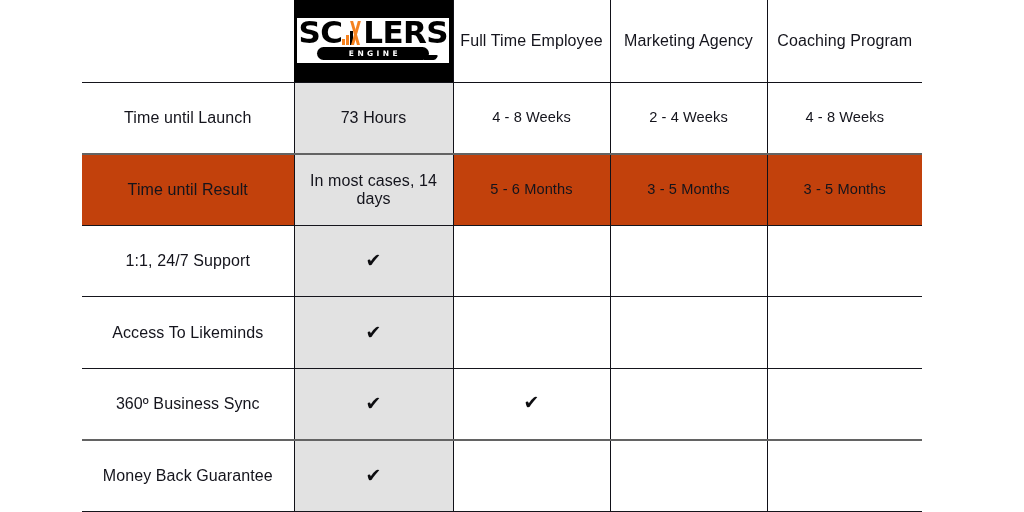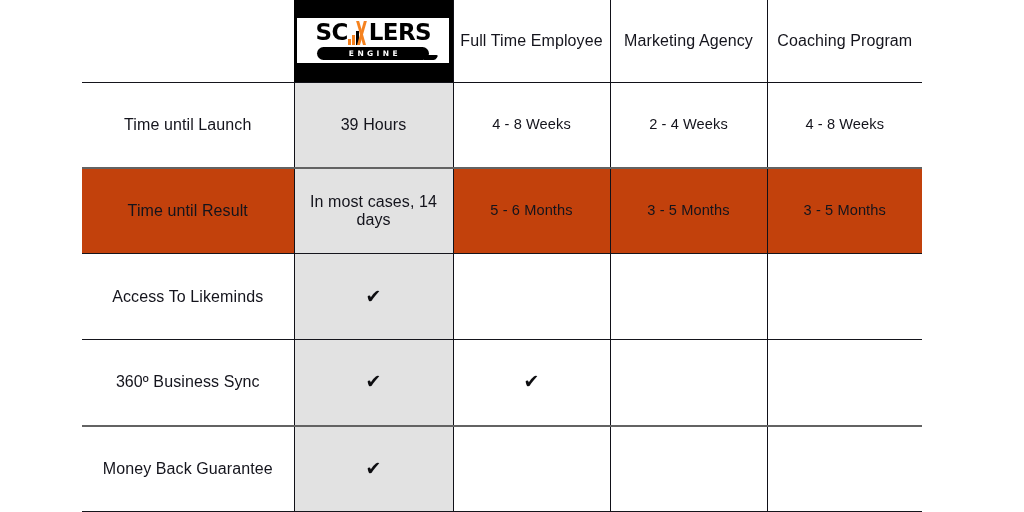--- a/index.html
+++ b/index.html
@@ -80,21 +80,21 @@
     background: #ffffff;
     display: flex;
     flex-direction: column;
     align-items: center;
     justify-content: center;
     position: relative;
   }
   .logo-word {
     font-family: "DejaVu Sans", sans-serif;
     font-weight: 700;
-    font-size: 23px;
+    font-size: 31px;
     line-height: 25px;
     letter-spacing: -0.6px;
     color: #000000;
     display: flex;
     align-items: flex-end;
     position: relative;
     top: -1px;
   }
   .logo-a {
     position: relative;
@@ -232,34 +232,41 @@
         <th class="head-cell">Full Time Employee</th>
         <th class="head-cell">Marketing Agency</th>
         <th class="head-cell">Coaching Program</th>
       </tr>
     </thead>
 
     <tbody>
 
       <tr class="data-row sep-dark">
         <td class="label-cell">Time until Launch</td>
-        <td class="scalers-cell">39 Hours</td>
+        <td class="scalers-cell">73 Hours</td>
         <td class="cell">4 - 8 Weeks</td>
         <td class="cell">2 - 4 Weeks</td>
         <td class="cell">4 - 8 Weeks</td>
       </tr>
 
       <tr class="data-row sep-gray alt">
         <td class="label-cell">Time until Result</td>
         <td class="scalers-cell">In most cases, 14 days</td>
         <td class="cell">5 - 6 Months</td>
         <td class="cell">3 - 5 Months</td>
         <td class="cell">3 - 5 Months</td>
       </tr>
 
+      <tr class="data-row sep-dark">
+        <td class="label-cell">1:1, 24/7 Support</td>
+        <td class="scalers-cell"><span class="tick">✔</span></td>
+        <td class="cell"></td>
+        <td class="cell"></td>
+        <td class="cell"></td>
+      </tr>
 
 
       <tr class="data-row sep-dark">
         <td class="label-cell">Access To Likeminds</td>
         <td class="scalers-cell"><span class="tick">✔</span></td>
         <td class="cell"></td>
         <td class="cell"></td>
         <td class="cell"></td>
       </tr>
 

